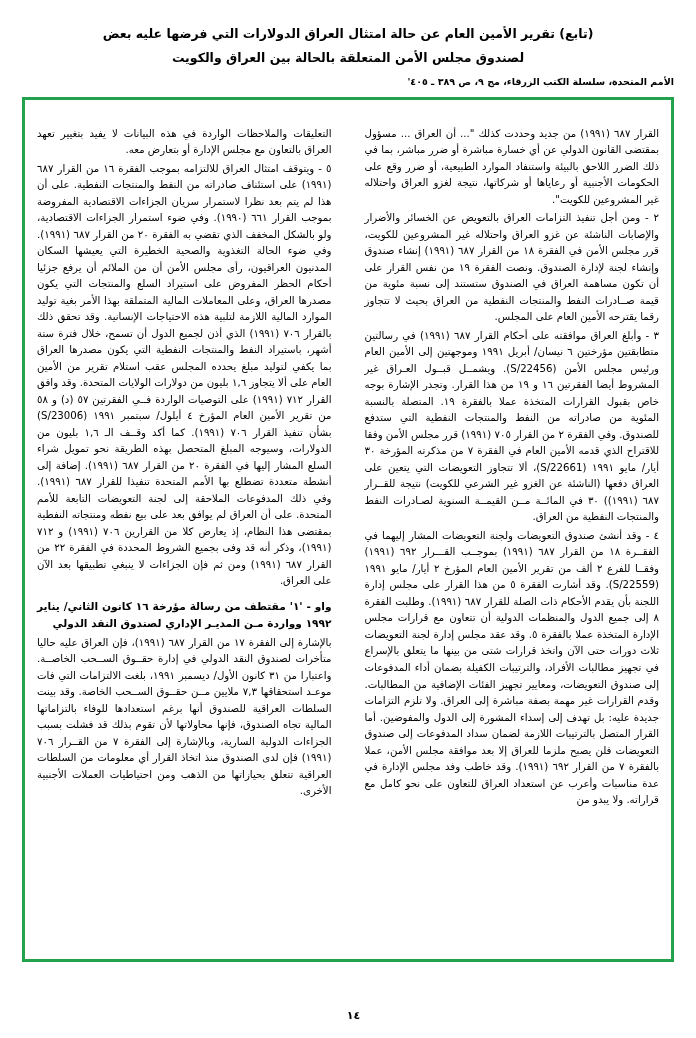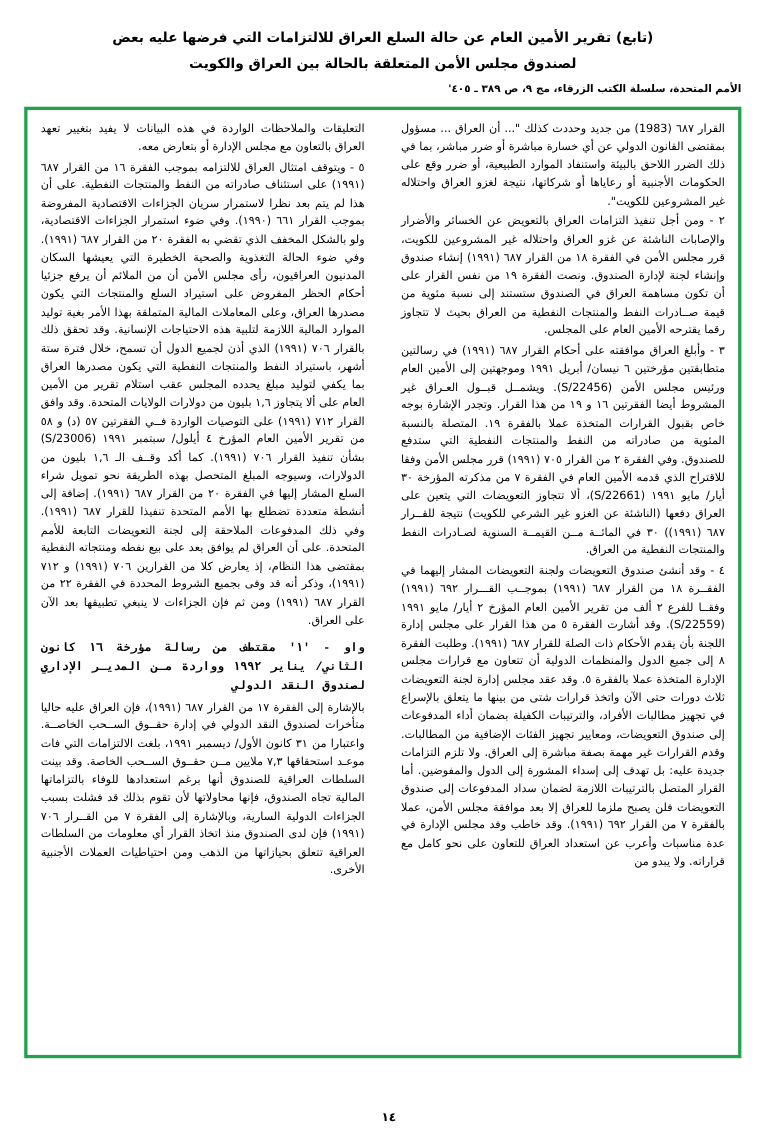--- a/index.html
+++ b/index.html
@@ -61,29 +61,28 @@
     line-height: 1.62;
     text-align: justify;
     text-justify: inter-word;
     direction: rtl;
   }
   .col p {
     margin: 0 0 2px 0;
     text-align: justify;
   }
   .col p.first {
-    margin-top: 0;
+    margin-top: 16px;
   }
   .sub-head {
     font-weight: bold;
     font-size: 10.6px;
     margin: 8px 0 3px 0;
     text-align: justify;
     line-height: 1.6;
-    font-family: Liberation Mono, monospace;
   }
   .divider-col {
     width: 1px;
     background: transparent;
   }
   .page-number {
     position: absolute;
     bottom: 16px;
     left: 0;
     right: 0;
@@ -92,31 +91,31 @@
     font-weight: bold;
     padding-left: 11px;
   }
 </style>
 </head>
 <body>
 
 <div class="page">
 
   <div class="doc-title">
-    <span>(تابع) تقرير الأمين العام عن حالة السلع العراق للالتزامات التي فرضها عليه بعض</span>
+    <span>(تابع) تقرير الأمين العام عن حالة امتثال العراق الدولارات التي فرضها عليه بعض</span>
     <span class="line2">لصندوق مجلس الأمن المتعلقة بالحالة بين العراق والكويت</span>
   </div>
 
   <div class="doc-subtitle">الأمم المتحدة، سلسلة الكتب الزرقاء، مج ٩، ص ٣٨٩ ـ ٤٠٥'</div>
 
   <div class="frame">
     <div class="columns">
 
       <div class="col">
-        <p class="first">القرار ٦٨٧ (1983) من جديد وحددت كذلك "... أن العراق ... مسؤول بمقتضى القانون الدولي عن أي خسارة مباشرة أو ضرر مباشر، بما في ذلك الضرر اللاحق بالبيئة واستنفاد الموارد الطبيعية، أو ضرر وقع على الحكومات الأجنبية أو رعاياها أو شركاتها، نتيجة لغزو العراق واحتلاله غير المشروعين للكويت".</p>
+        <p class="first">القرار ٦٨٧ (١٩٩١) من جديد وحددت كذلك "... أن العراق ... مسؤول بمقتضى القانون الدولي عن أي خسارة مباشرة أو ضرر مباشر، بما في ذلك الضرر اللاحق بالبيئة واستنفاد الموارد الطبيعية، أو ضرر وقع على الحكومات الأجنبية أو رعاياها أو شركاتها، نتيجة لغزو العراق واحتلاله غير المشروعين للكويت".</p>
         <p>٢ - ومن أجل تنفيذ التزامات العراق بالتعويض عن الخسائر والأضرار والإصابات الناشئة عن غزو العراق واحتلاله غير المشروعين للكويت، قرر مجلس الأمن في الفقرة ١٨ من القرار ٦٨٧ (١٩٩١) إنشاء صندوق وإنشاء لجنة لإدارة الصندوق. ونصت الفقرة ١٩ من نفس القرار على أن تكون مساهمة العراق في الصندوق ستستند إلى نسبة مئوية من قيمة صــادرات النفط والمنتجات النفطية من العراق بحيث لا تتجاوز رقما يقترحه الأمين العام على المجلس.</p>
         <p>٣ - وأبلغ العراق موافقته على أحكام القرار ٦٨٧ (١٩٩١) في رسالتين متطابقتين مؤرختين ٦ نيسان/ أبريل ١٩٩١ وموجهتين إلى الأمين العام ورئيس مجلس الأمن (S/22456). ويشمــل قبــول العـراق غير المشروط أيضا الفقرتين ١٦ و ١٩ من هذا القرار. وتجدر الإشارة بوجه خاص بقبول القرارات المتخذة عملا بالفقرة ١٩. المتصلة بالنسبة المئوية من صادراته من النفط والمنتجات النفطية التي ستدفع للصندوق. وفي الفقرة ٢ من القرار ٧٠٥ (١٩٩١) قرر مجلس الأمن وفقا للاقتراح الذي قدمه الأمين العام في الفقرة ٧ من مذكرته المؤرخة ٣٠ أيار/ مايو ١٩٩١ (S/22661)، ألا تتجاوز التعويضات التي يتعين على العراق دفعها (الناشئة عن الغزو غير الشرعي للكويت) نتيجة للقــرار ٦٨٧ (١٩٩١)) ٣٠ في المائــة مــن القيمــة السنوية لصـادرات النفط والمنتجات النفطية من العراق.</p>
         <p>٤ - وقد أنشئ صندوق التعويضات ولجنة التعويضات المشار إليهما في الفقــرة ١٨ من القرار ٦٨٧ (١٩٩١) بموجــب القـــرار ٦٩٢ (١٩٩١) وفقــا للفرع ٢ ألف من تقرير الأمين العام المؤرخ ٢ أيار/ مايو ١٩٩١ (S/22559). وقد أشارت الفقرة ٥ من هذا القرار على مجلس إدارة اللجنة بأن يقدم الأحكام ذات الصلة للقرار ٦٨٧ (١٩٩١). وطلبت الفقرة ٨ إلى جميع الدول والمنظمات الدولية أن تتعاون مع قرارات مجلس الإدارة المتخذة عملا بالفقرة ٥. وقد عقد مجلس إدارة لجنة التعويضات ثلاث دورات حتى الآن واتخذ قرارات شتى من بينها ما يتعلق بالإسراع في تجهيز مطالبات الأفراد، والترتيبات الكفيلة بضمان أداء المدفوعات إلى صندوق التعويضات، ومعايير تجهيز الفئات الإضافية من المطالبات. وقدم القرارات غير مهمة بصفة مباشرة إلى العراق. ولا تلزم التزامات جديدة عليه: بل تهدف إلى إسداء المشورة إلى الدول والمفوضين. أما القرار المتصل بالترتيبات اللازمة لضمان سداد المدفوعات إلى صندوق التعويضات فلن يصبح ملزما للعراق إلا بعد موافقة مجلس الأمن، عملا بالفقرة ٧ من القرار ٦٩٢ (١٩٩١). وقد خاطب وفد مجلس الإدارة في عدة مناسبات وأعرب عن استعداد العراق للتعاون على نحو كامل مع قراراته. ولا يبدو من</p>
       </div>
 
       <div class="divider-col"></div>
 
       <div class="col">
         <p class="first">التعليقات والملاحظات الواردة في هذه البيانات لا يفيد بتغيير تعهد العراق بالتعاون مع مجلس الإدارة أو بتعارض معه.</p>
         <p>٥ - ويتوقف امتثال العراق للالتزامه بموجب الفقرة ١٦ من القرار ٦٨٧ (١٩٩١) على استئناف صادراته من النفط والمنتجات النفطية. على أن هذا لم يتم بعد نظرا لاستمرار سريان الجزاءات الاقتصادية المفروضة بموجب القرار ٦٦١ (١٩٩٠). وفي ضوء استمرار الجزاءات الاقتصادية، ولو بالشكل المخفف الذي تقضي به الفقرة ٢٠ من القرار ٦٨٧ (١٩٩١). وفي ضوء الحالة التغذوية والصحية الخطيرة التي يعيشها السكان المدنيون العراقيون، رأى مجلس الأمن أن من الملائم أن يرفع جزئيا أحكام الحظر المفروض على استيراد السلع والمنتجات التي يكون مصدرها العراق، وعلى المعاملات المالية المتملقة بهذا الأمر بغية توليد الموارد المالية اللازمة لتلبية هذه الاحتياجات الإنسانية. وقد تحقق ذلك بالقرار ٧٠٦ (١٩٩١) الذي أذن لجميع الدول أن تسمح، خلال فترة ستة أشهر، باستيراد النفط والمنتجات النفطية التي يكون مصدرها العراق بما يكفي لتوليد مبلغ يحدده المجلس عقب استلام تقرير من الأمين العام على ألا يتجاوز ١,٦ بليون من دولارات الولايات المتحدة. وقد وافق القرار ٧١٢ (١٩٩١) على التوصيات الواردة فــي الفقرتين ٥٧ (د) و ٥٨ من تقرير الأمين العام المؤرخ ٤ أيلول/ سبتمبر ١٩٩١ (S/23006) بشأن تنفيذ القرار ٧٠٦ (١٩٩١). كما أكد وقــف الـ ١,٦ بليون من الدولارات، وسيوجه المبلغ المتحصل بهذه الطريقة نحو تمويل شراء السلع المشار إليها في الفقرة ٢٠ من القرار ٦٨٧ (١٩٩١). إضافة إلى أنشطة متعددة تضطلع بها الأمم المتحدة تنفيذا للقرار ٦٨٧ (١٩٩١). وفي ذلك المدفوعات الملاحقة إلى لجنة التعويضات التابعة للأمم المتحدة. على أن العراق لم يوافق بعد على بيع نفطه ومنتجاته النفطية بمقتضى هذا النظام، إذ يعارض كلا من القرارين ٧٠٦ (١٩٩١) و ٧١٢ (١٩٩١)، وذكر أنه قد وفى بجميع الشروط المحددة في الفقرة ٢٢ من القرار ٦٨٧ (١٩٩١) ومن ثم فإن الجزاءات لا ينبغي تطبيقها بعد الآن على العراق.</p>

